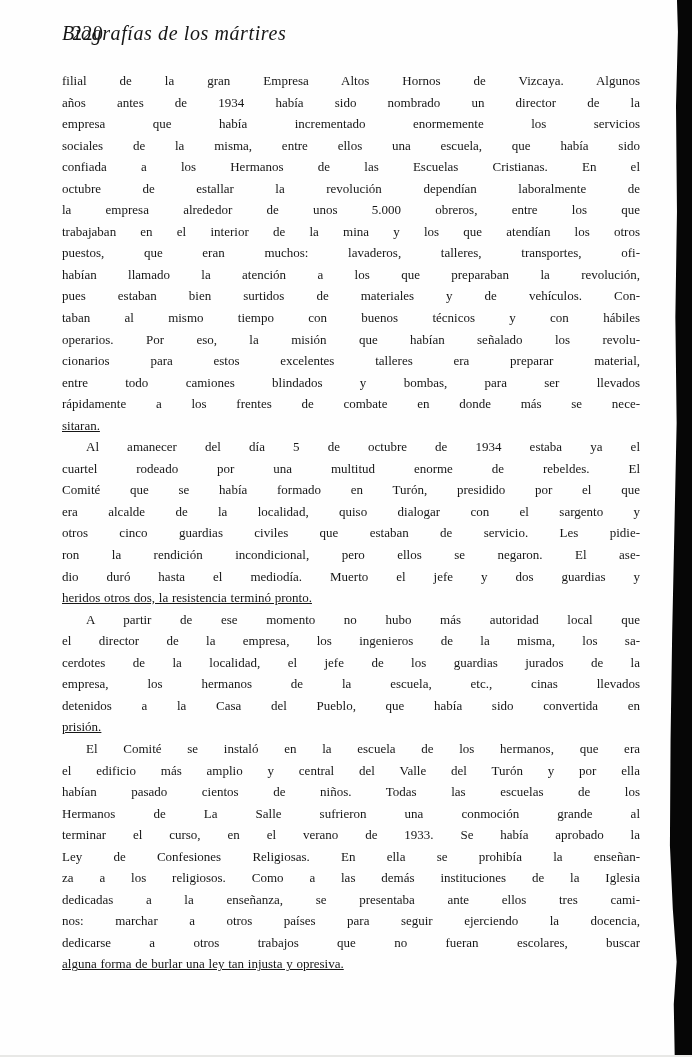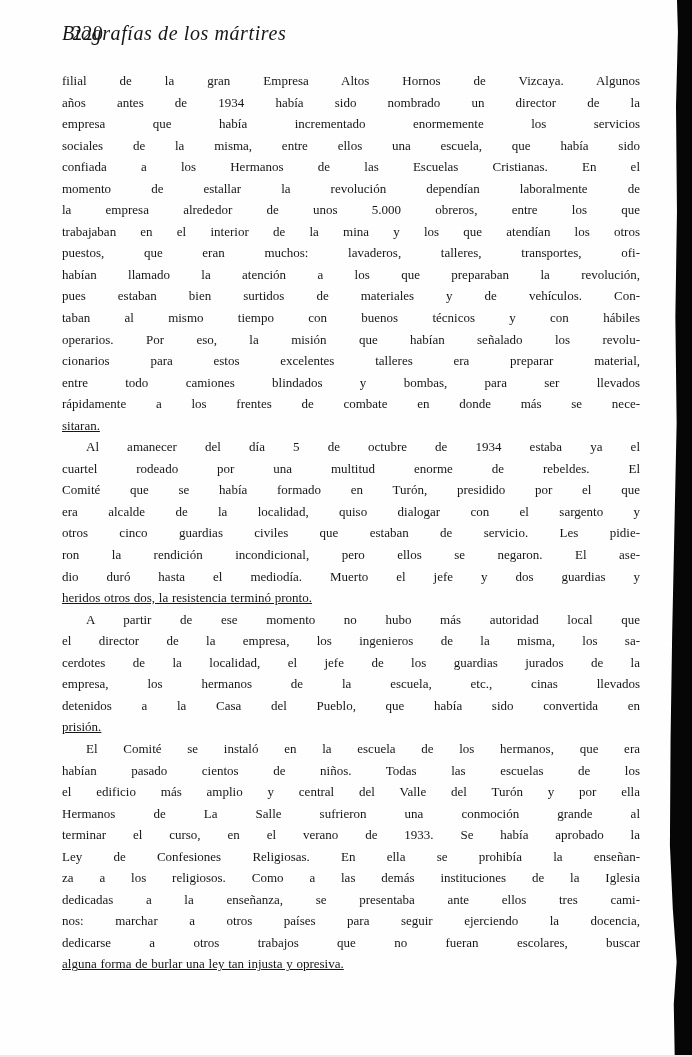--- a/index.html
+++ b/index.html
@@ -89,21 +89,21 @@
     <span class="page-number">220</span>
     <span class="running-title">Biografías de los mártires</span>
   </div>
 
   <div class="text-block">
       <div class="line">filial de la gran Empresa Altos Hornos de Vizcaya. Algunos</div>
       <div class="line">años antes de 1934 había sido nombrado un director de la</div>
       <div class="line">empresa que había incrementado enormemente los servicios</div>
       <div class="line">sociales de la misma, entre ellos una escuela, que había sido</div>
       <div class="line">confiada a los Hermanos de las Escuelas Cristianas. En el</div>
-      <div class="line">momento de estallar la revolución dependían laboralmente de</div>
+      <div class="line">octubre de estallar la revolución dependían laboralmente de</div>
       <div class="line">la empresa alrededor de unos 5.000 obreros, entre los que</div>
       <div class="line">trabajaban en el interior de la mina y los que atendían los otros</div>
       <div class="line">puestos, que eran muchos: lavaderos, talleres, transportes, ofi-</div>
       <div class="line">habían llamado la atención a los que preparaban la revolución,</div>
       <div class="line">pues estaban bien surtidos de materiales y de vehículos. Con-</div>
       <div class="line">taban al mismo tiempo con buenos técnicos y con hábiles</div>
       <div class="line">operarios. Por eso, la misión que habían señalado los revolu-</div>
       <div class="line">cionarios para estos excelentes talleres era preparar material,</div>
       <div class="line">entre todo camiones blindados y bombas, para ser llevados</div>
       <div class="line">rápidamente a los frentes de combate en donde más se nece-</div>
@@ -116,22 +116,22 @@
       <div class="line">ron la rendición incondicional, pero ellos se negaron. El ase-</div>
       <div class="line">dio duró hasta el mediodía. Muerto el jefe y dos guardias y</div>
       <div class="line last">heridos otros dos, la resistencia terminó pronto.</div>
       <div class="line indent">A partir de ese momento no hubo más autoridad local que</div>
       <div class="line">el director de la empresa, los ingenieros de la misma, los sa-</div>
       <div class="line">cerdotes de la localidad, el jefe de los guardias jurados de la</div>
       <div class="line">empresa, los hermanos de la escuela, etc., cinas llevados</div>
       <div class="line">detenidos a la Casa del Pueblo, que había sido convertida en</div>
       <div class="line last">prisión.</div>
       <div class="line indent">El Comité se instaló en la escuela de los hermanos, que era</div>
+      <div class="line">el edificio más amplio y central del Valle del Turón y por ella</div>
       <div class="line">habían pasado cientos de niños. Todas las escuelas de los</div>
-      <div class="line">el edificio más amplio y central del Valle del Turón y por ella</div>
       <div class="line">Hermanos de La Salle sufrieron una conmoción grande al</div>
       <div class="line">terminar el curso, en el verano de 1933. Se había aprobado la</div>
       <div class="line">Ley de Confesiones Religiosas. En ella se prohibía la enseñan-</div>
       <div class="line">za a los religiosos. Como a las demás instituciones de la Iglesia</div>
       <div class="line">dedicadas a la enseñanza, se presentaba ante ellos tres cami-</div>
       <div class="line">nos: marchar a otros países para seguir ejerciendo la docencia,</div>
       <div class="line">dedicarse a otros trabajos que no fueran escolares, buscar</div>
       <div class="line last">alguna forma de burlar una ley tan injusta y opresiva.</div>
     </div>
 

